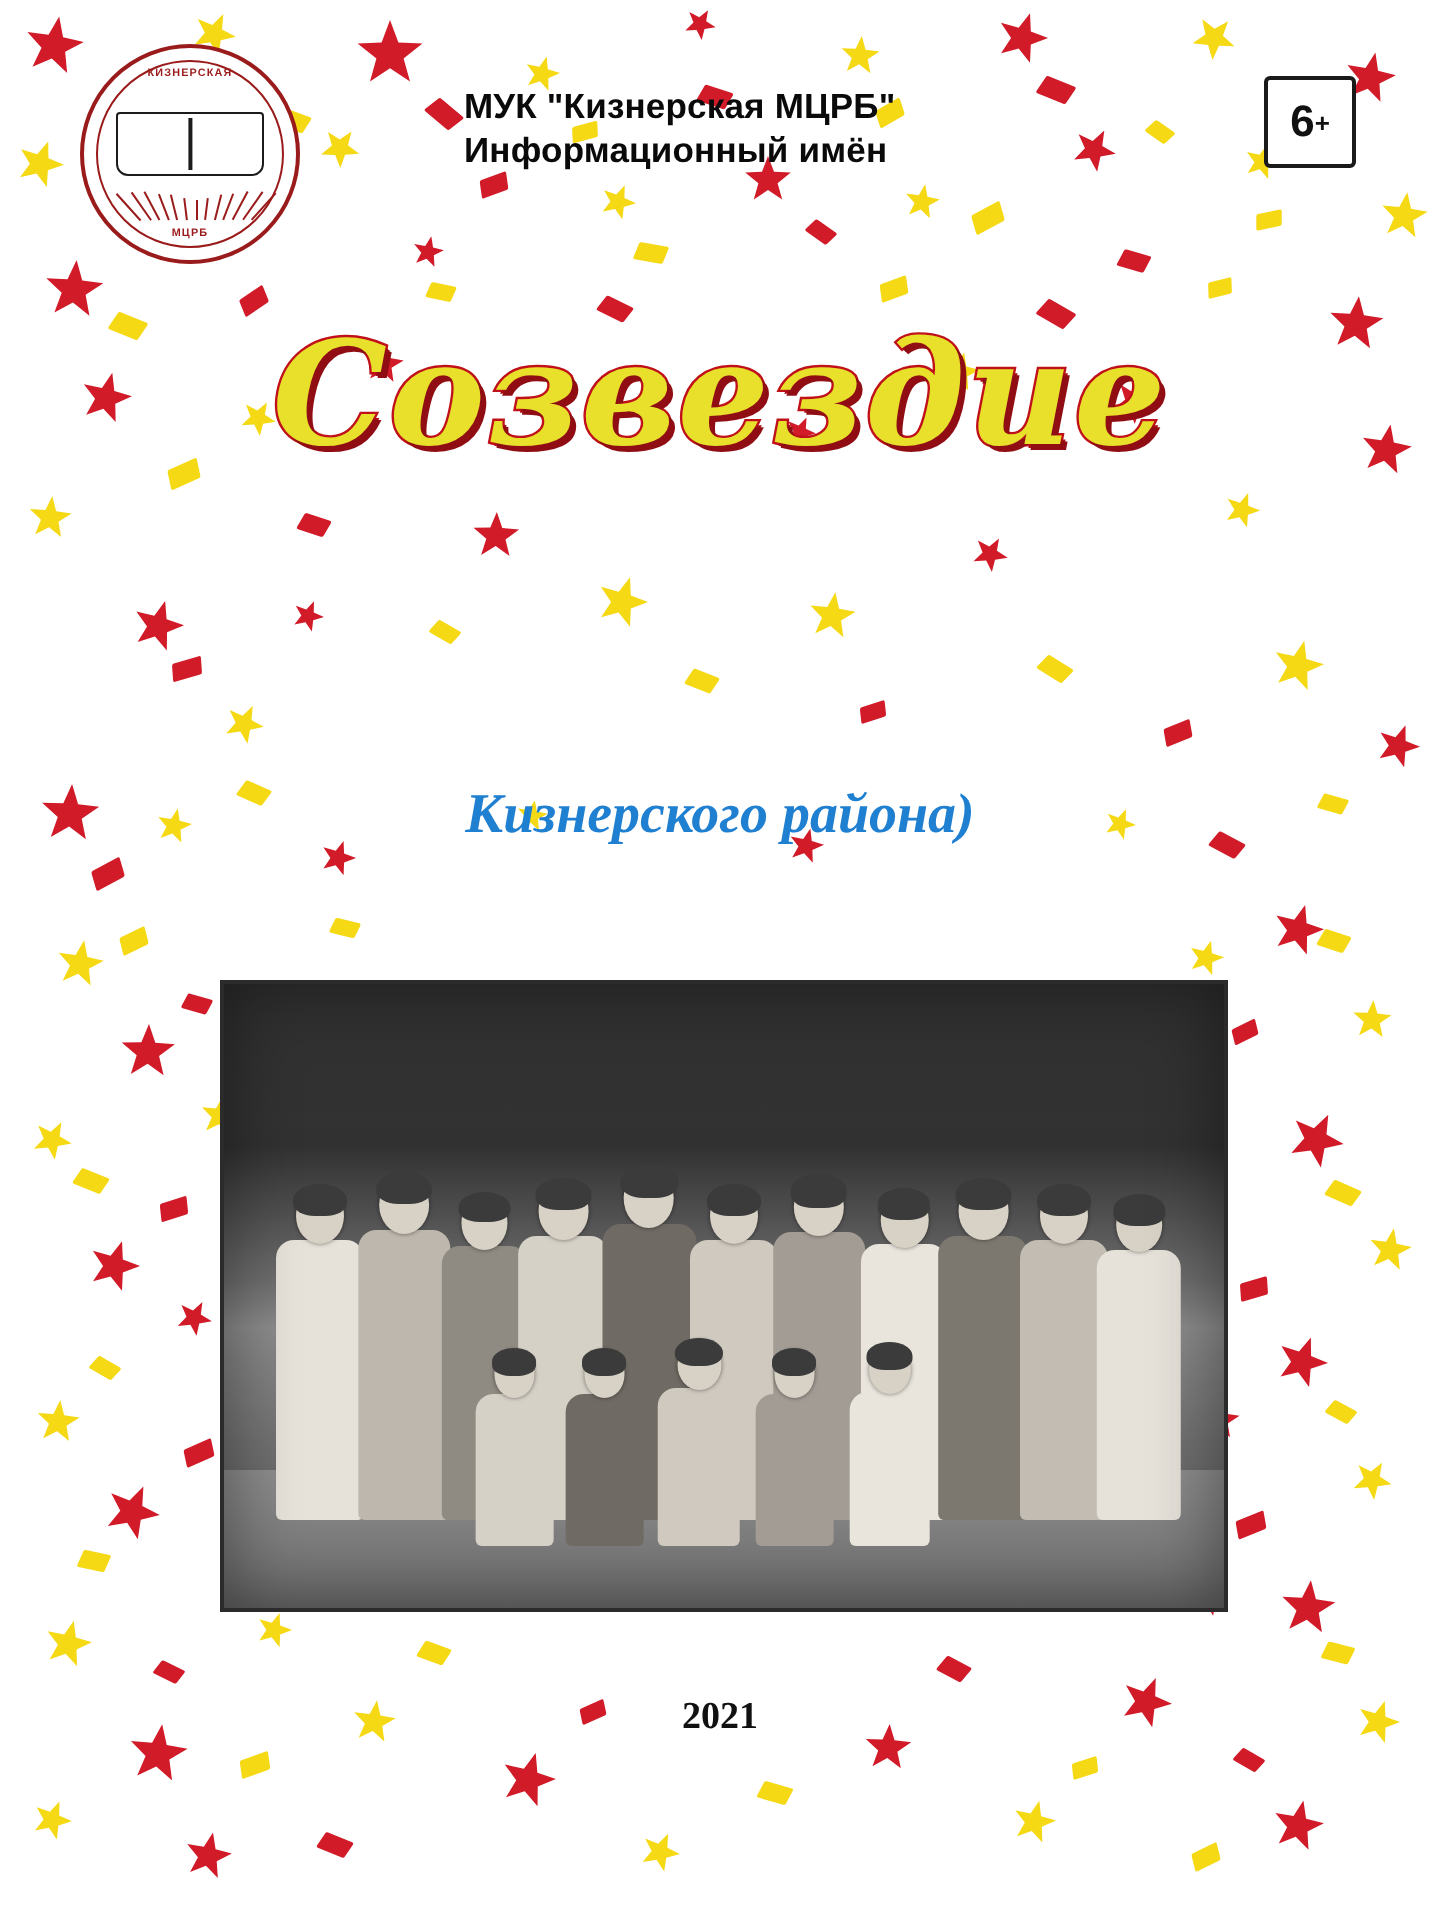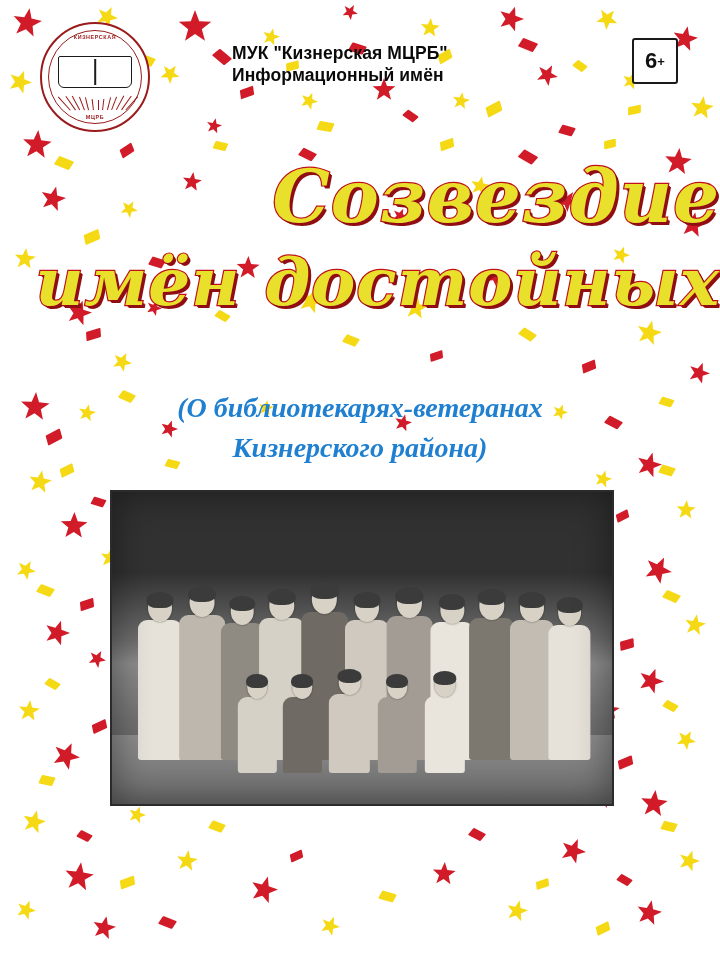--- a/index.html
+++ b/index.html
@@ -81,21 +81,21 @@
     line-height: 1;
   }
 
   
   .title-wrap {
     position: absolute;
     left: 0;
     right: 0;
     top: 160px;
     z-index: 5;
-    text-align: right;
+    text-align: center;
   }
   .title-line {
     font-family: "DejaVu Serif", serif;
     font-weight: bold;
     font-style: italic;
     color: #e8e02a;
     letter-spacing: 1px;
     line-height: 1.02;
     -webkit-text-stroke: 2.4px #c01019;
     paint-order: stroke fill;
@@ -579,25 +579,23 @@
     <div>Информационный имён</div>
   </div>
 
   <div class="age-badge">
     <span>6</span>
       <sup>+</sup>
   </div>
 
   <div class="title-wrap">
     <div class="title-line l1">Созвездие</div>
-    <div class="title-line l2">имён достойных</div>
   </div>
 
   <div class="subtitle">
-    <div>(О  библиотекарях-ветеранах</div>
     <div>Кизнерского района)</div>
   </div>
 
   <div class="photo-frame">
     <div class="photo-inner"></div>
     <div class="photo-grass"></div>
     <div id="people">
         <div class="person" style="left: 9.5%; width: 48px; height: 190px; bottom: 14%; transform: translateX(-50%);">
           <div class="p-body" style="width:44px;height:140px;bottom:0;background:#e6e2da;"></div>
           <div class="p-head" style="width:24px;height:28px;bottom:138px;"></div>
@@ -676,15 +674,16 @@
         <div class="person" style="left: 66.5%; width: 42px; height: 100.8px; bottom: 10%; z-index: 3; transform: translateX(-50%);">
           <div class="p-body" style="width:40.32px;height:77.28px;bottom:0;background:#e9e5dd;"></div>
           <div class="p-head" style="width:21px;height:24.36px;bottom:75.6px;"></div>
           <div class="p-hair" style="width:23.52px;height:14.28px;bottom:87.36px;"></div>
         </div>
       </div>
     <div class="photo-caption-shadow"></div>
   </div>
 
   <div class="footer">
+    <div>2021</div>
   </div>
 
 </div>
 
 </body></html>

